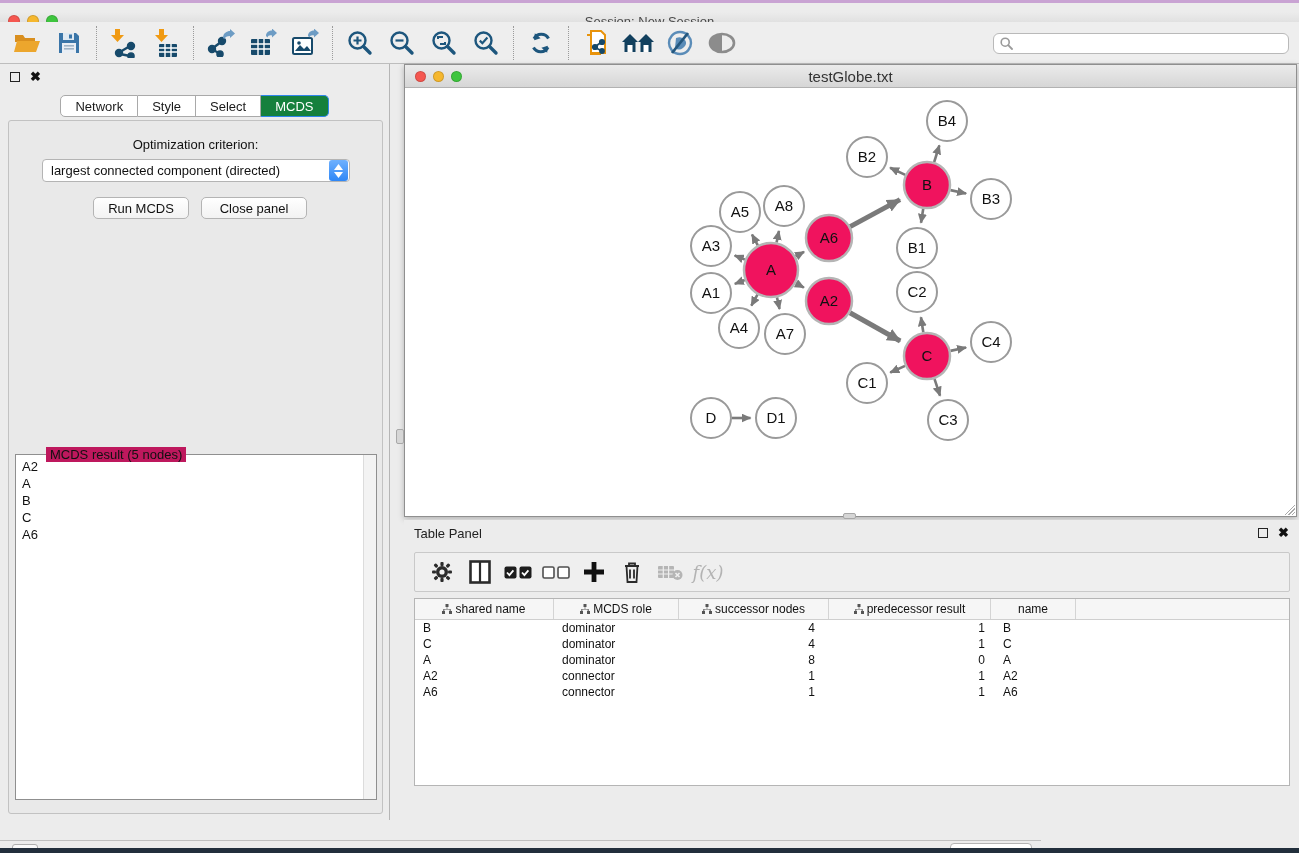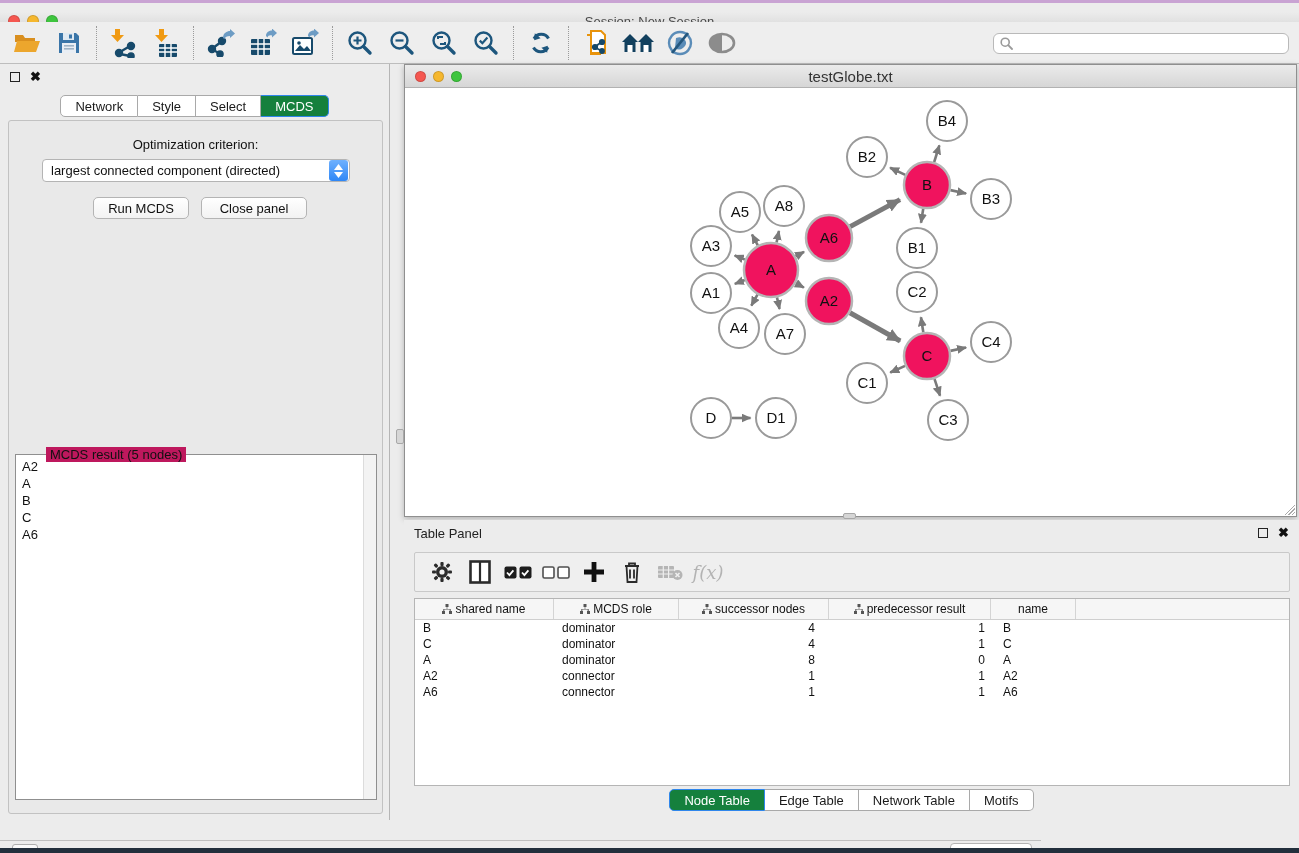--- a/index.html
+++ b/index.html
@@ -601,26 +601,20 @@
         </div>
         <div class="tr">
           <div class="td" style="width: 139px; padding-left: 8px;">A6</div>
           <div class="td" style="width: 125px; padding-left: 8px;">connector</div>
           <div class="td num" style="width: 150px; padding-right: 14px;">1</div>
           <div class="td num" style="width: 162px; padding-right: 6px;">1</div>
           <div class="td" style="width: 85px; padding-left: 12px;">A6</div>
         </div>
       </div>
   </div>
-  <div id="tp-tabs">
-      <div class="seg-tab active">Node Table</div>
-      <div class="seg-tab">Edge Table</div>
-      <div class="seg-tab">Network Table</div>
-      <div class="seg-tab">Motifs</div>
-    </div>
 </div>
 
 <div id="status-bar" class="abs">
   <span id="tasks-btn">
     <svg width="16" height="14" viewBox="0 0 16 14">
         <g fill="#1d1d1d">
           <rect x="0" y="1" width="2.4" height="2.4"></rect>
           <rect x="4" y="1" width="12" height="2.4"></rect>
           <rect x="0" y="5.8" width="2.4" height="2.4"></rect>
           <rect x="4" y="5.8" width="12" height="2.4"></rect>

